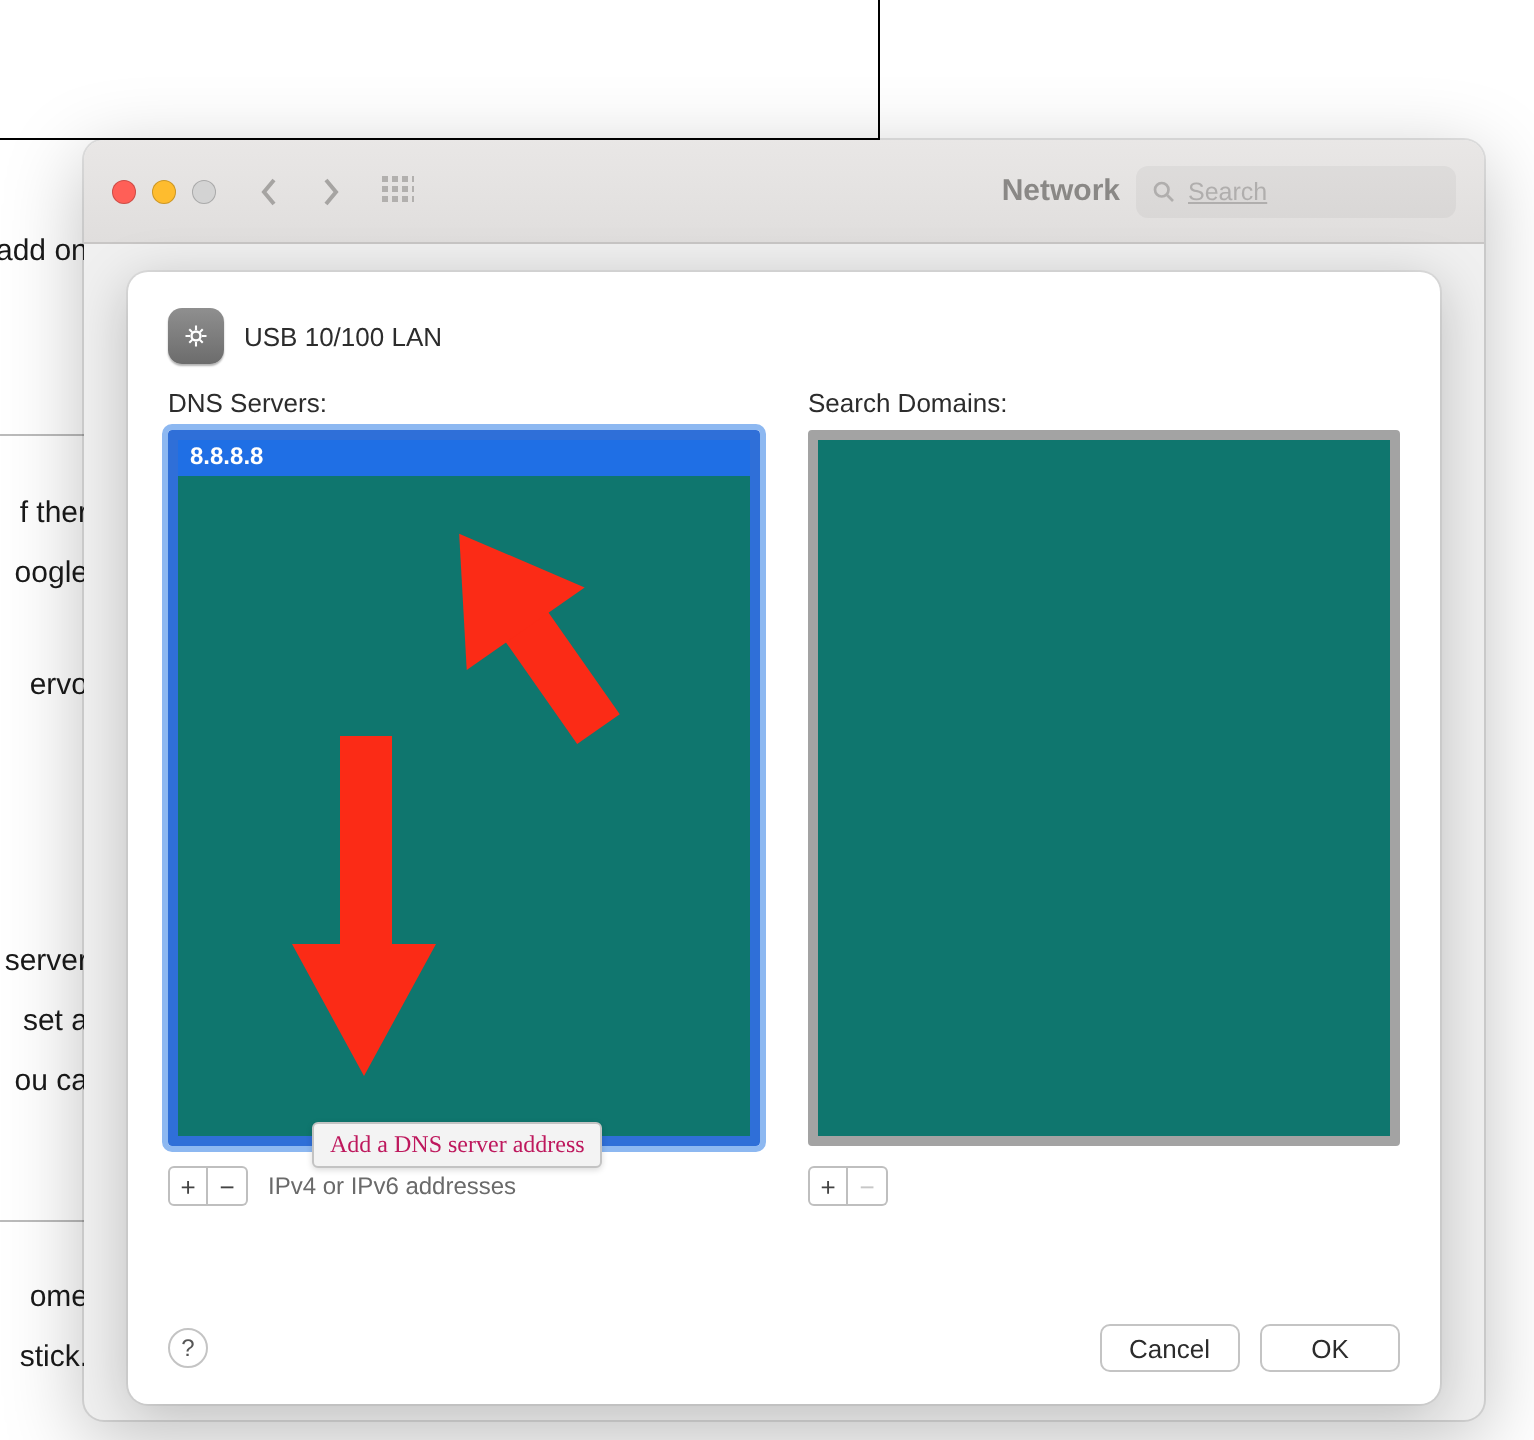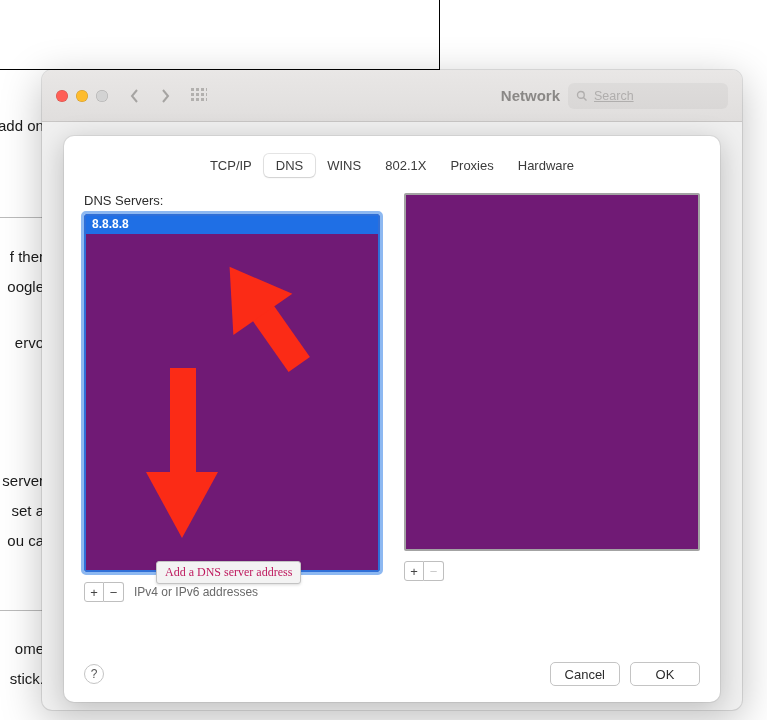--- a/index.html
+++ b/index.html
@@ -39,21 +39,21 @@
     .iface-label { font-size: 13px; color: #2c2c2c; }
 
     
     .tabs { display: flex; justify-content: center; gap: 0; margin-bottom: 16px; }
     .tab { font-size: 13px; color: #3b3b3b; padding: 4px 12px; border-radius: 5px; }
     .tab.active { background: #fff; box-shadow: 0 0 0 1px rgba(0,0,0,0.1), 0 1px 2px rgba(0,0,0,0.1); }
 
     .panels { display: flex; gap: 24px; flex: 1; min-height: 0; }
     .panel { flex: 1; display: flex; flex-direction: column; min-height: 0; }
     .panel-label { font-size: 13px; color: #2c2c2c; margin-bottom: 6px; }
-    .listbox { height: 358px; border: 2px solid #a3a3a3; border-radius: 2px; background: #701a75; overflow: hidden; position: relative; }
+    .listbox { height: 358px; border: 5px solid #a3a3a3; border-radius: 2px; background: #0f766e; overflow: hidden; position: relative; }
     .listbox.focused { outline: 3px solid #8db8f1; border-color: #2f6fd8; }
     .row { height: 18px; font-size: 12px; padding: 1px 6px; }
     .row.selected { background: #1f6fe5; color: #fff; font-weight: 600; }
 
     .panel-controls { display: flex; align-items: center; gap: 10px; margin-top: 10px; }
     .addremove { display: flex; }
     .sqbtn { width: 20px; height: 20px; border: 1px solid #bfbfbf; background: #fff; display: flex; align-items: center; justify-content: center; font-size: 13px; color: #444; }
     .sqbtn:first-child { border-radius: 3px 0 0 3px; }
     .sqbtn:last-child  { border-radius: 0 3px 3px 0; border-left: none; }
     .sqbtn.disabled { color: #c7c7c7; }
@@ -137,47 +137,49 @@
       <span>Search</span>
     </div>
   </div>
 
   <div class="win-footer">
     <div class="btn">Revert</div>
     <div class="btn">Apply</div>
   </div>
 
   <div class="sheet">
-
-    <div class="tabs">
-      <div class="tab">TCP/IP</div>
-      <div class="tab active">DNS</div>
-      <div class="tab">WINS</div>
-      <div class="tab">802.1X</div>
-      <div class="tab">Proxies</div>
-      <div class="tab">Hardware</div>
-    </div>
+    <div class="iface-row">
+      <div class="iface-icon">
+        <svg viewBox="0 0 24 24" fill="none">
+          <circle cx="12" cy="12" r="3" stroke="white" stroke-width="1.6"></circle>
+          <path d="M12 5v3M12 16v3M5 12h3M16 12h3M7.5 7.5l2 2M14.5 14.5l2 2M16.5 7.5l-2 2M9.5 14.5l-2 2" stroke="white" stroke-width="1.4"></path>
+        </svg>
+      </div>
+      <div class="iface-label">USB 10/100 LAN</div>
+    </div>
+
 
     <div class="panels">
 
       <div class="panel">
         <div class="panel-label">DNS Servers:</div>
         <div class="listbox focused">
           <div class="row selected">8.8.8.8</div>
         </div>
         <div class="panel-controls">
           <div class="addremove">
             <div class="sqbtn">+</div>
             <div class="sqbtn">−</div>
           </div>
           <div class="hint">IPv4 or IPv6 addresses</div>
         </div>
       </div>
 
       <div class="panel">
+        <div class="panel-label">Search Domains:</div>
         <div class="listbox"></div>
         <div class="panel-controls">
           <div class="addremove">
             <div class="sqbtn">+</div>
             <div class="sqbtn disabled">−</div>
           </div>
         </div>
       </div>
     </div>
 

